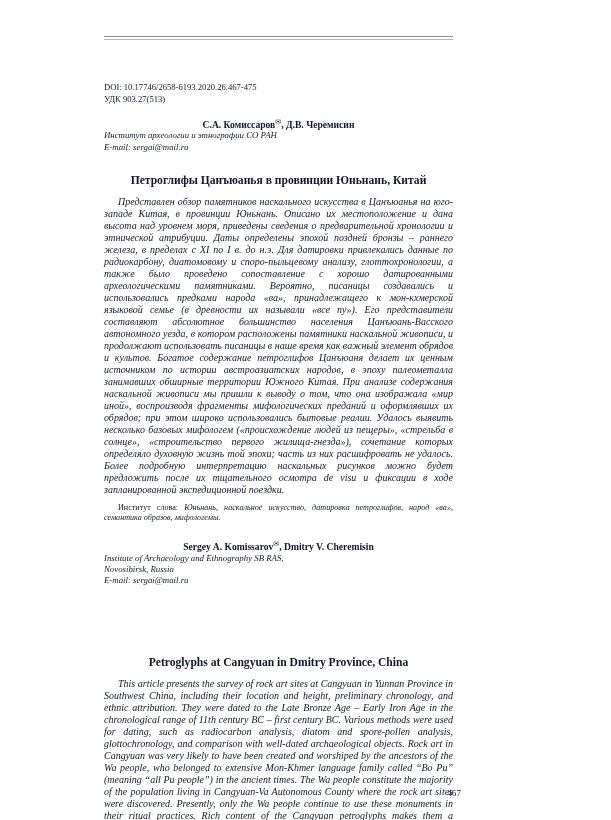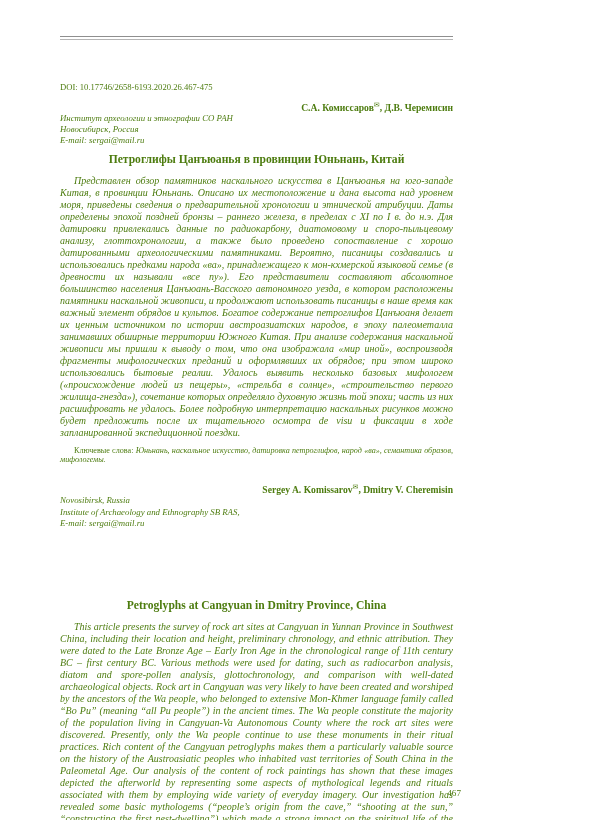--- a/index.html
+++ b/index.html
@@ -1,50 +1,51 @@
 <!DOCTYPE html>
 <html><head>
 <meta charset="utf-8">
 <style>
   html,body { margin:0; padding:0; background:#ffffff; }
   .page {
     position:relative;
     width:513px; height:820px;
     background:#ffffff;
     font-family:"Liberation Serif", serif;
-    color:#4d7c0f;
+    color:#0f172a;
     overflow:hidden;
     box-sizing:border-box;
+    padding-left:44px;
   }
   .content { padding:0 60px; }
   .top-rule {
     margin:36px 60px 0 60px;
     height:2px;
     border-top:1px solid #8f8f8f;
     border-bottom:1px solid #b5b5b5;
   }
   .meta { margin-top:42px; font-size:8.6px; line-height:1.35; }
   .meta div { white-space:nowrap; }
   .authors-line {
-    margin-top:7px;
-    text-align:right;
+    margin-top:13px;
+    text-align:center;
     font-weight:bold;
     font-size:9.6px;
   }
   .envelope { font-size:7px; vertical-align:super; font-weight:normal; }
   .affil {
     font-style:italic;
     font-size:8.8px;
     line-height:1.28;
   }
   .title-ru, .title-en {
     text-align:center;
     font-weight:bold;
     font-size:11.6px;
-    margin-top:6px;
+    margin-top:21px;
   }
   .abstract {
     margin-top:9px;
     font-style:italic;
     font-size:10px;
     line-height:1.2;
     text-align:justify;
     text-indent:14px;
   }
   .keywords {
@@ -67,46 +68,46 @@
 </style>
 </head>
 <body>
 
 <div class="page">
   <div class="top-rule"></div>
 
   <div class="content">
     <div class="meta">
       <div>DOI: 10.17746/2658-6193.2020.26.467-475</div>
+      <div>УДК 903.27(513)</div>
     </div>
 
     <div class="authors-line">
       <span>С.А. Комиссаров</span><span class="envelope">✉</span><span>, Д.В. Черемисин</span>
     </div>
     <div class="affil">
       <div>Институт археологии и этнографии СО РАН</div>
-      <div>Новосибирск, Россия</div>
       <div>E-mail: sergai@mail.ru</div>
     </div>
 
     <div class="title-ru">Петроглифы Цанъюанья в провинции Юньнань, Китай</div>
 
     <div class="abstract">Представлен обзор памятников наскального искусства в Цанъюанья на юго-западе Китая, в провинции Юньнань. Описано их местоположение и дана высота над уровнем моря, приведены сведения о предварительной хронологии и этнической атрибуции. Даты определены эпохой поздней бронзы – раннего железа, в пределах с XI по I в. до н.э. Для датировки привлекались данные по радиокарбону, диатомовому и споро-пыльцевому анализу, глоттохронологии, а также было проведено сопоставление с хорошо датированными археологическими памятниками. Вероятно, писаницы создавались и использовались предками народа «ва», принадлежащего к мон-кхмерской языковой семье (в древности их называли «все пу»). Его представители составляют абсолютное большинство населения Цанъюань-Васского автономного уезда, в котором расположены памятники наскальной живописи, и продолжают использовать писаницы в наше время как важный элемент обрядов и культов. Богатое содержание петроглифов Цанъюаня делает их ценным источником по истории австроазиатских народов, в эпоху палеометалла занимавших обширные территории Южного Китая. При анализе содержания наскальной живописи мы пришли к выводу о том, что она изображала «мир иной», воспроизводя фрагменты мифологических преданий и оформлявших их обрядов; при этом широко использовались бытовые реалии. Удалось выявить несколько базовых мифологем («происхождение людей из пещеры», «стрельба в солнце», «строительство первого жилища-гнезда»), сочетание которых определяло духовную жизнь той эпохи; часть из них расшифровать не удалось. Более подробную интерпретацию наскальных рисунков можно будет предложить после их тщательного осмотра de visu и фиксации в ходе запланированной экспедиционной поездки.</div>
 
     <div class="keywords">
-      <span class="kw-label">Ключевые слова:</span><span class="kw-text"> Юньнань, наскальное искусство, датировка петроглифов, народ «ва», семантика образов, мифологемы.</span>
+      <span class="kw-label">Институт слова:</span><span class="kw-text"> Юньнань, наскальное искусство, датировка петроглифов, народ «ва», семантика образов, мифологемы.</span>
     </div>
 
     <div class="en-authors-block">
       <div class="authors-line">
         <span>Sergey A. Komissarov</span><span class="envelope">✉</span><span>, Dmitry V. Cheremisin</span>
       </div>
       <div class="affil">
+        <div>Institute of Archaeology and Ethnography SB RAS,</div>
         <div>Novosibirsk, Russia</div>
-        <div>Institute of Archaeology and Ethnography SB RAS,</div>
         <div>E-mail: sergai@mail.ru</div>
       </div>
     </div>
 
     <div class="title-en">Petroglyphs at Cangyuan in Dmitry Province, China</div>
 
     <div class="abstract">This article presents the survey of rock art sites at Cangyuan in Yunnan Province in Southwest China, including their location and height, preliminary chronology, and ethnic attribution. They were dated to the Late Bronze Age – Early Iron Age in the chronological range of 11th century BC – first century BC. Various methods were used for dating, such as radiocarbon analysis, diatom and spore-pollen analysis, glottochronology, and comparison with well-dated archaeological objects. Rock art in Cangyuan was very likely to have been created and worshiped by the ancestors of the Wa people, who belonged to extensive Mon-Khmer language family called “Bo Pu” (meaning “all Pu people”) in the ancient times. The Wa people constitute the majority of the population living in Cangyuan-Va Autonomous County where the rock art sites were discovered. Presently, only the Wa people continue to use these monuments in their ritual practices. Rich content of the Cangyuan petroglyphs makes them a particularly valuable source on the history of the Austroasiatic peoples who inhabited vast territories of South China in the Paleometal Age. Our analysis of the content of rock paintings has shown that these images depicted the afterworld by representing some aspects of mythological legends and rituals associated with them by employing wide variety of everyday imagery. Our investigation has revealed some basic mythologems (“people’s origin from the cave,” “shooting at the sun,” “constructing the first nest-dwelling”) which made a strong impact on the spiritual life of the time. More detailed interpretation of rock paintings would be presented after their detailed inspection and recording during our planned expedition to Yunnan.</div>
 
     <div class="keywords en">
       <span class="kw-label">Province:</span><span class="kw-text"> Yunnan, rock art, petroglyph dating, Wa people, semantics of images, mythologems.</span>

